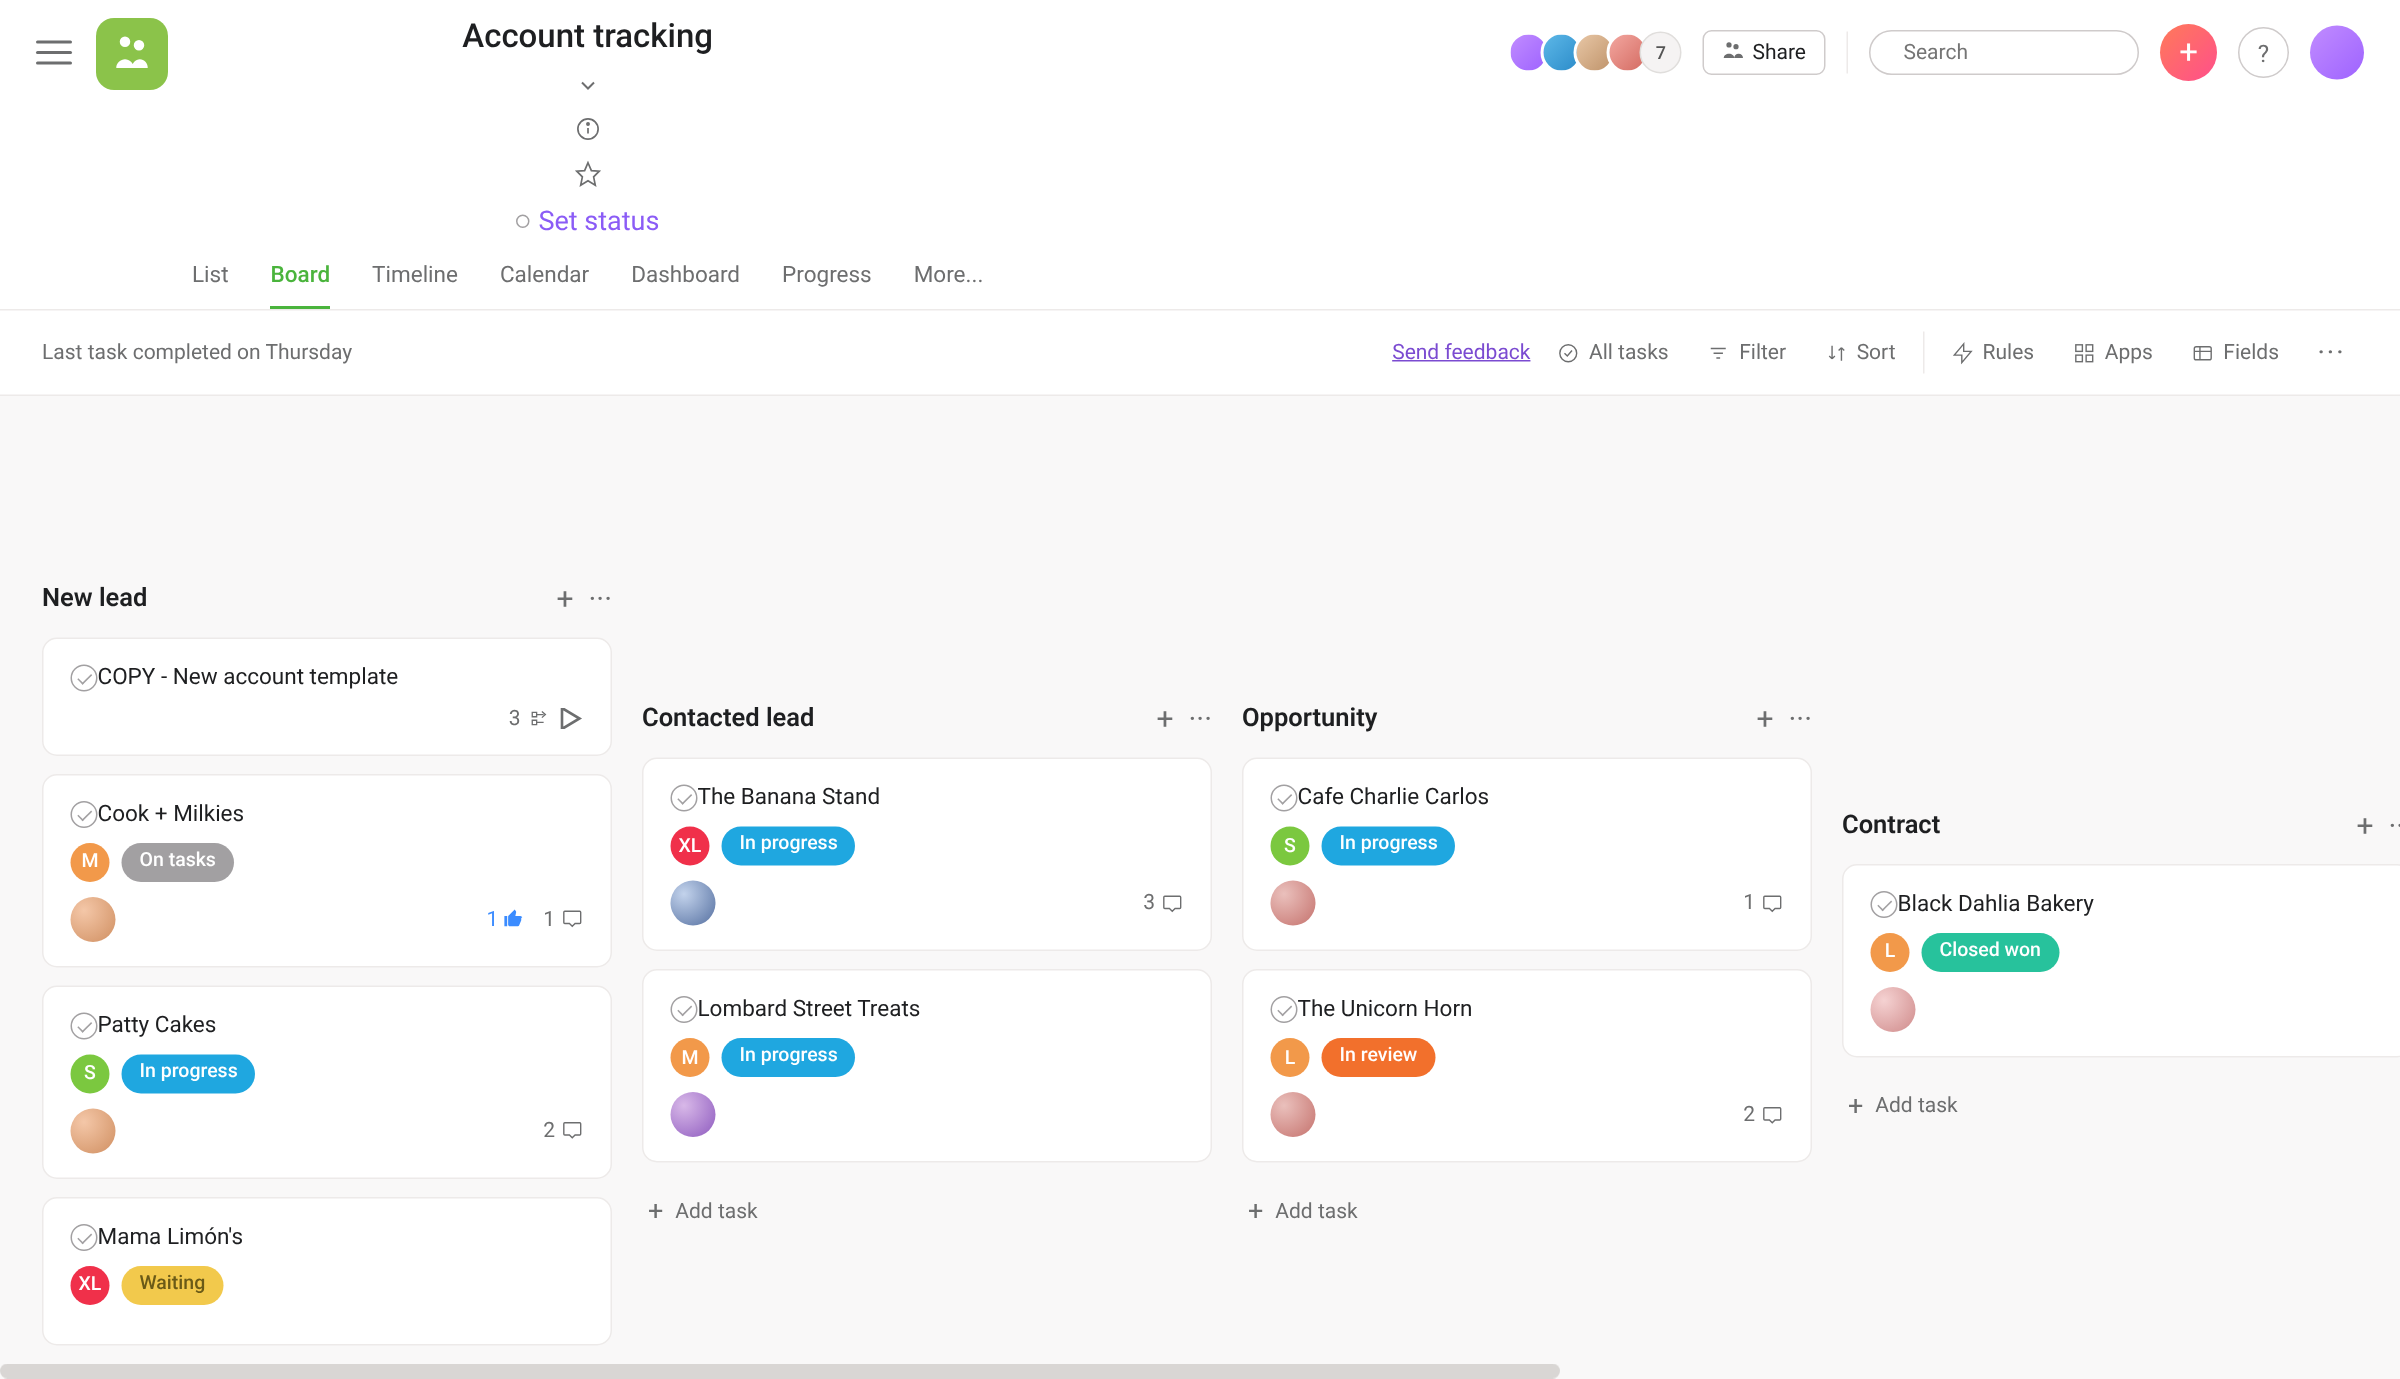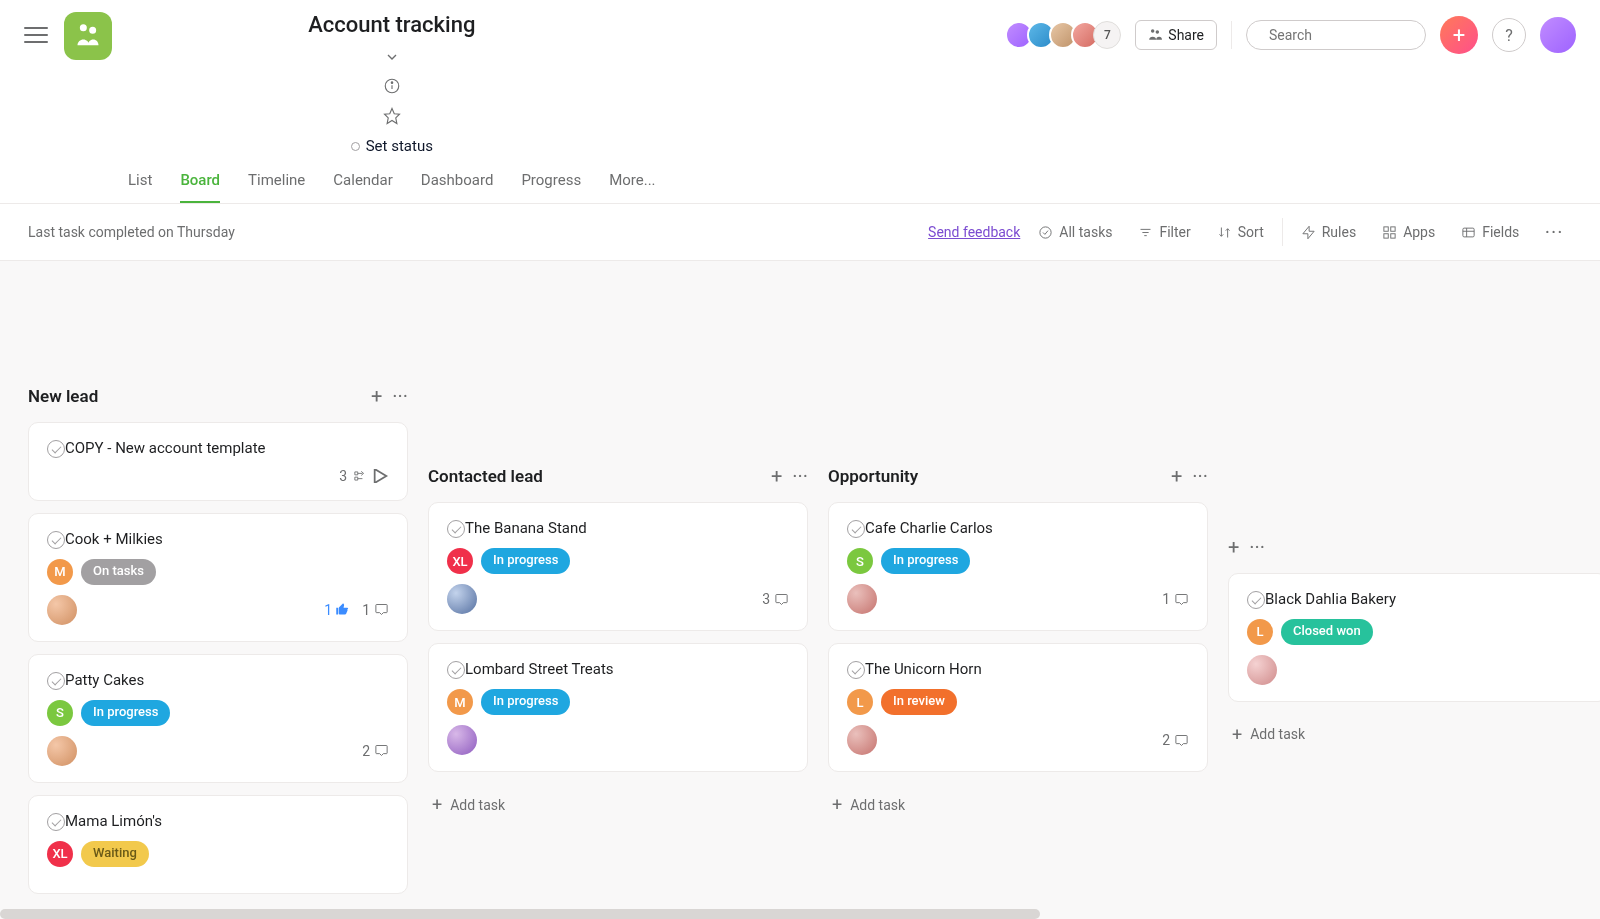--- a/index.html
+++ b/index.html
@@ -8,31 +8,31 @@
 
 .topbar { display: flex; align-items: flex-start; padding: 12px 24px 0 24px; gap: 16px; border-bottom: 1px solid #edeae9; }
 .hamburger { width: 24px; cursor: pointer; flex:0 0 auto; margin-top:10px; }
 .hamburger span { display:block; height:2px; background:#6d6e6f; margin:5px 0; border-radius:2px; }
 .project-icon { width:48px; height:48px; border-radius:12px; background:#8bc34a; display:flex; align-items:center; justify-content:center; font-size:22px; color:#fff; flex:0 0 auto; }
 .project-icon svg { width:28px; height:28px; fill:#fff; }
 .title-block { flex:0 0 auto; }
 .title-row { display:flex; align-items:center; gap:12px;flex-direction:column; }
 .title-row h1 { font-size:22px; font-weight:500; }
 .icon-btn { color:#6d6e6f; cursor:pointer; display:inline-flex; align-items:center; }
-.set-status { color:#0f172a; font-size:15px; display:flex; align-items:center; gap:6px; cursor:pointer; }
+.set-status { color:#8b5cf6; font-size:18px; display:flex; align-items:center; gap:6px; cursor:pointer; }
 .status-dot { width:9px; height:9px; border:1.5px solid #a2a0a2; border-radius:50%; }
 .tabs { display:flex; gap:28px; margin-top:8px; }
 .tab { padding:8px 0 12px 0; font-size:15px; color:#6d6e6f; cursor:pointer; border-bottom:2px solid transparent; }
 .tab.active { color:#4ab43c; border-bottom-color:#4ab43c; font-weight:500; }
 .spacer { flex:1; }
 .right-ctrls { display:flex; align-items:center; gap:14px; margin-top:4px; }
 .avatar-stack { display:flex; }
 .avatar { width:28px; height:28px; border-radius:50%; border:2px solid #fff; margin-left:-6px; background-size:cover; display:flex; align-items:center; justify-content:center; font-size:12px; color:#555; }
 .avatar.count { background:#f5f3f3; border:1px solid #e0dedc; font-weight:500; }
-.share-btn { border:1px solid #cfcbcb; border-radius:6px; padding:6px 12px; font-size:14px; display:flex; align-items:center; gap:6px; cursor:pointer; background:#fff; }
+.share-btn { border:1px solid #cfcbcb; border-radius:6px; padding:6px 12px; font-size:14px; display:flex; gap:6px; cursor:pointer; background:#fff; }
 .vdiv { width:1px; height:28px; background:#edeae9; }
 .search { border:1px solid #cfcbcb; border-radius:20px; padding:6px 14px; display:flex; align-items:center; gap:8px; width:180px; }
 .search input { border:none; outline:none; font-size:14px; flex:1; background:transparent; }
 .plus-btn { width:38px; height:38px; border-radius:50%; background:linear-gradient(135deg,#ff7a59,#ff4f8b); color:#fff; font-size:22px; display:flex; align-items:center; justify-content:center; cursor:pointer; }
 .help-btn { width:34px; height:34px; border-radius:50%; border:1px solid #cfcbcb; display:flex; align-items:center; justify-content:center; cursor:pointer; color:#6d6e6f; font-size:16px; }
 .me-avatar { width:36px; height:36px; border-radius:50%; background:linear-gradient(135deg,#c58cff,#a06cff); cursor:pointer; }
 
 
 .toolbar { display:flex; align-items:center; padding:14px 28px; gap:10px; font-size:14px; color:#6d6e6f; border-bottom:1px solid #edeae9; }
 .toolbar .left { flex:0 0 auto; }
@@ -390,20 +390,21 @@
           </div>
         </div>
       </div>
       <div class="add-task">
         <span style="font-size:18px;">+</span> 
         <span>Add task</span>
       </div>
     </div>
     <div class="column">
       <div class="col-head">
+        <h2>Contract</h2>
         <span class="plus">+</span>
         <span class="dots">···</span>
       </div>
       <div class="card">
         <div class="card-title">
           <span class="check-circle"></span>
           <span>Black Dahlia Bakery</span>
         </div>
         <div class="pill-row">
           <span class="pill c-orange round">L</span>

